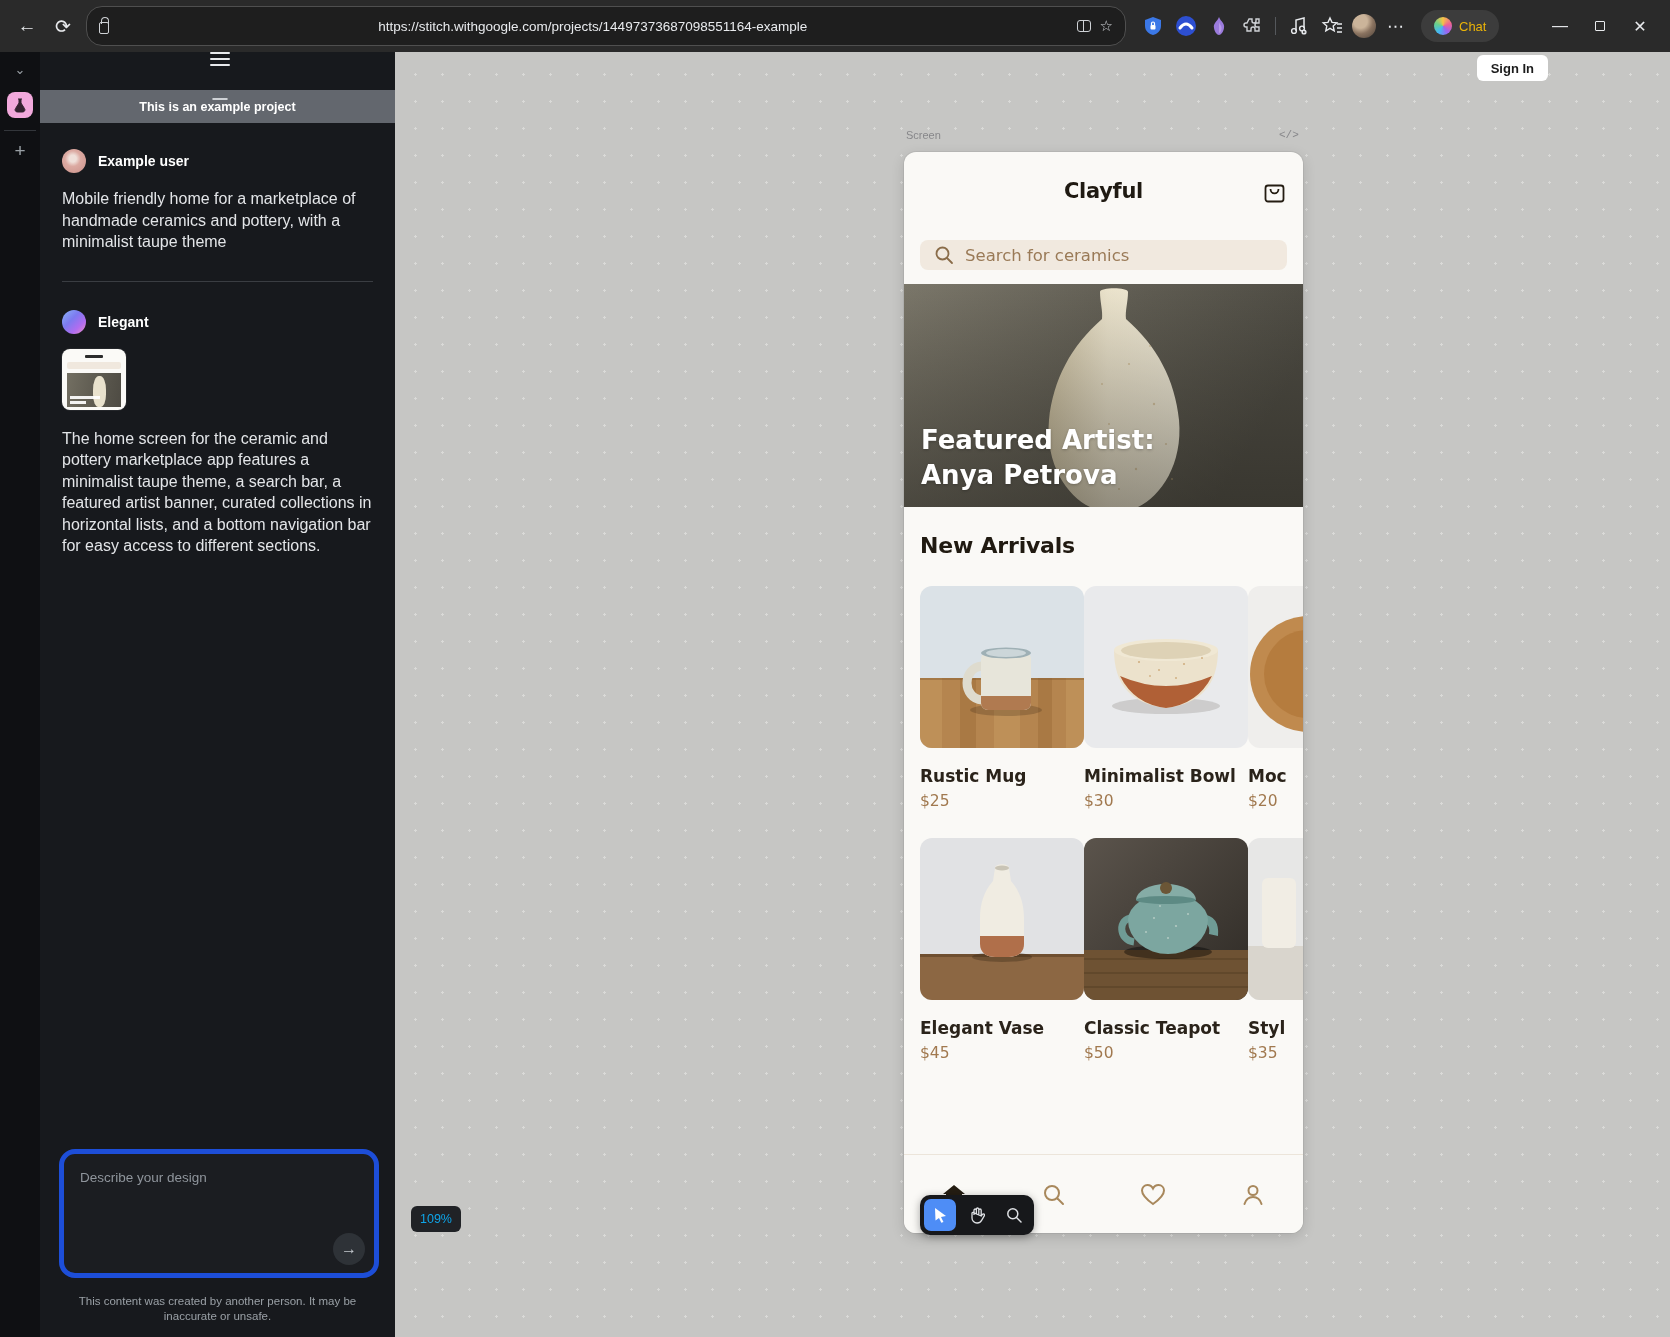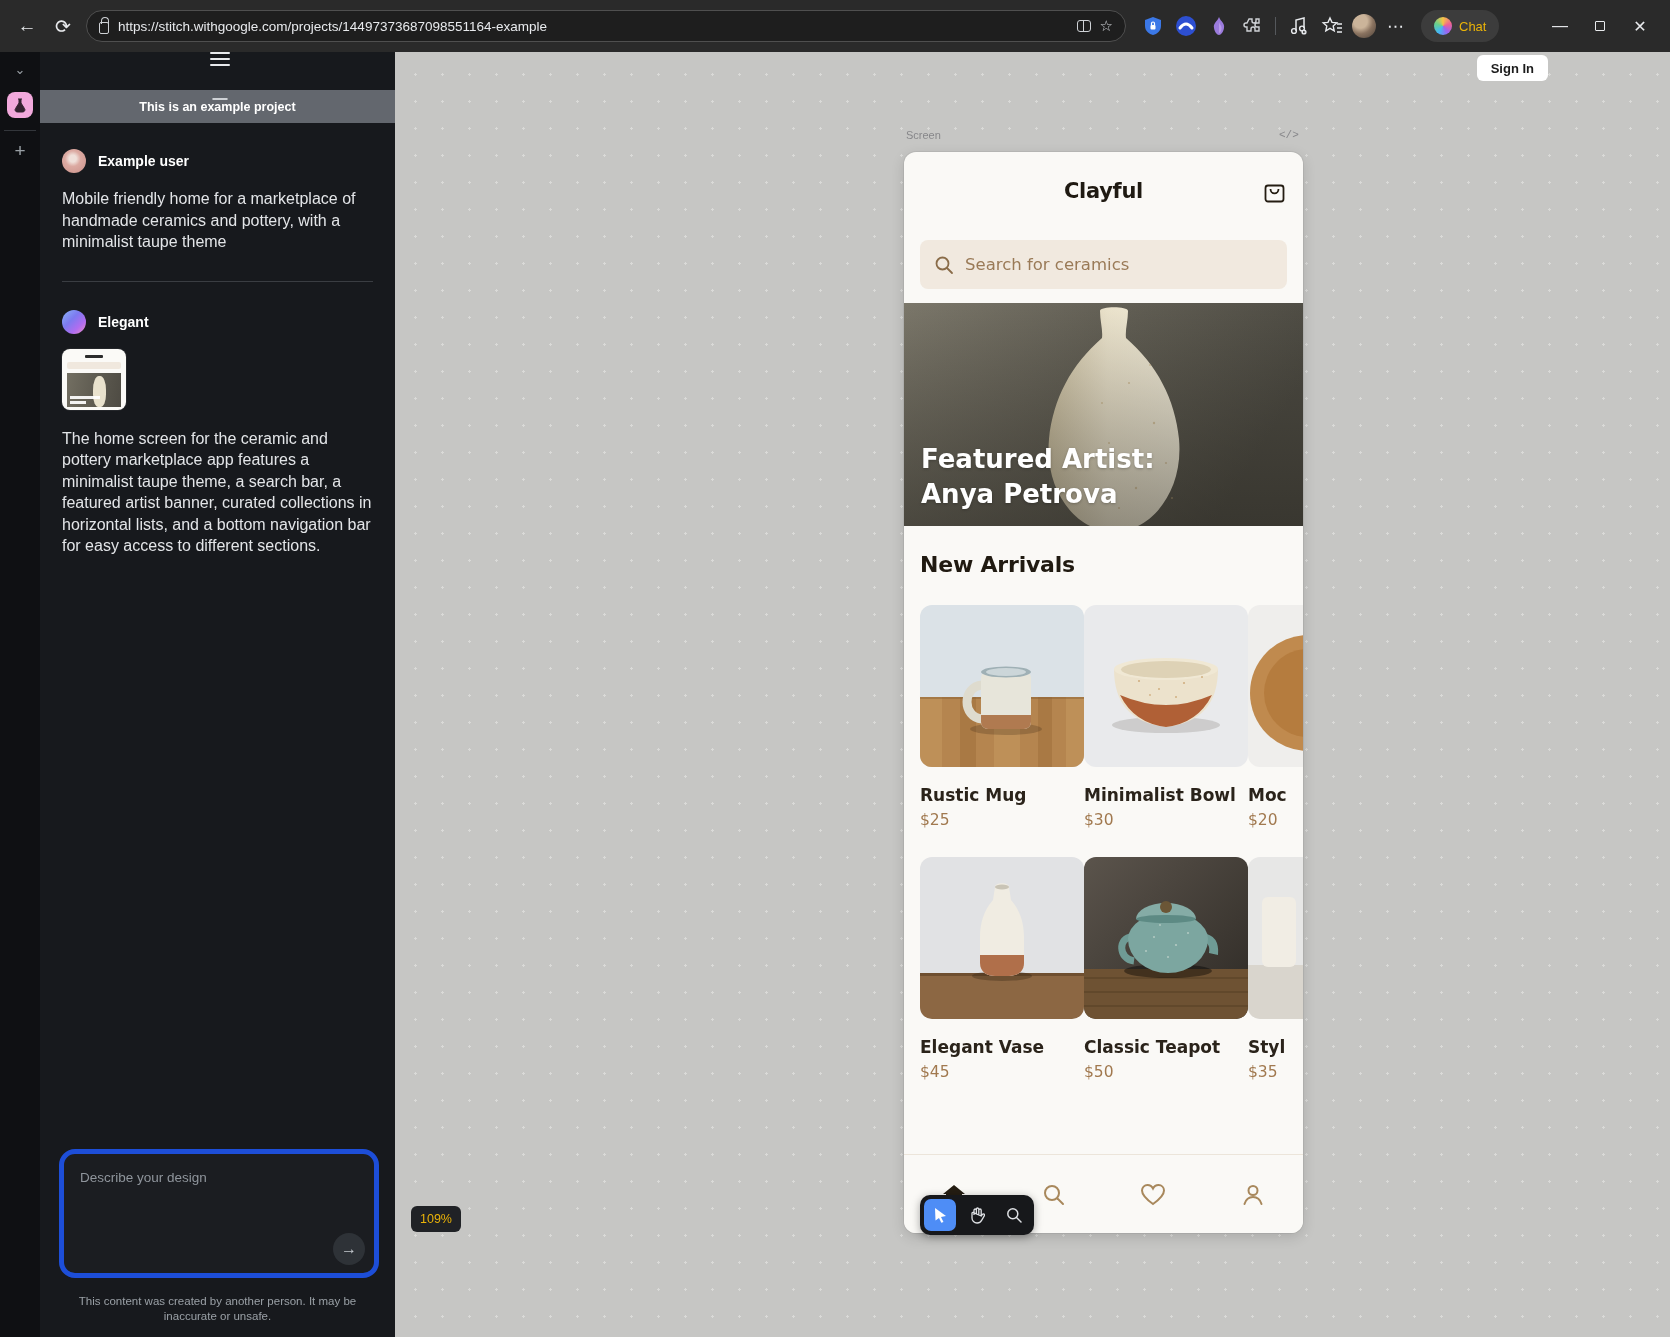--- a/index.html
+++ b/index.html
@@ -3,22 +3,22 @@
 <meta charset="utf-8">
 <style>
   * { box-sizing: border-box; margin: 0; padding: 0; }
   html,body { width:1670px; height:1337px; overflow:hidden; }
   body { font-family:"Liberation Sans", sans-serif; background:#c6c6c4; }
 
   
   .chrome { height:52px; background:#2a2a2a; display:flex; align-items:center; padding:0 10px; gap:2px; }
   .nav-btn { width:34px; height:34px; display:flex; align-items:center; justify-content:center;
              color:#e8eaed; font-size:19px; border-radius:50%; flex:0 0 auto; cursor:default; }
-  .url-pill { width:1040px; height:32px; margin-left:4px; background:#1e1e1e; border:1px solid #4f4f4f;
-              border-radius:16px; display:flex; align-items:center; padding:0 12px; gap:9px; flex:0 0 auto; }
+  .url-pill { width:1040px; height:40px; margin-left:4px; background:#1e1e1e; border:1px solid #4f4f4f;
+              border-radius:16px; display:flex; align-items:center; padding:0 12px; gap:9px; flex:0 0 auto;text-align:center; }
   .lock-ic { width:10px; height:12px; border:1.5px solid #cfd2d6; border-radius:2px; position:relative; margin-top:3px; }
   .lock-ic:before { content:""; position:absolute; left:1px; top:-6px; width:6px; height:6px;
                     border:1.5px solid #cfd2d6; border-bottom:none; border-radius:4px 4px 0 0; }
   .url-text { flex:1; color:#e8eaed; font-size:13.5px; white-space:nowrap; overflow:hidden; }
   .pill-ic { color:#cfd2d6; font-size:15px; display:flex; align-items:center; }
   .split-ic { width:14px; height:12px; border:1.5px solid #cfd2d6; border-radius:3px; position:relative; }
   .split-ic:before { content:""; position:absolute; left:5px; top:0; bottom:0; width:1.5px; background:#cfd2d6; }
   .ext-row { display:flex; align-items:center; gap:7px; margin-left:12px; }
   .ext { width:26px; height:26px; display:flex; align-items:center; justify-content:center; border-radius:6px; }
   .ext svg { display:block; }
@@ -88,32 +88,32 @@
   
   .canvas { flex:1; position:relative; background-color:#c6c6c4;
             background-image: radial-gradient(circle,#dadad8 1.1px, rgba(0,0,0,0) 1.3px);
             background-size:27px 27px; background-position:7px 9px; overflow:hidden; }
   .signin { position:absolute; top:3px; right:122px; height:26px; padding:0 14px; background:#ffffff;
             color:#1c1c1c; font-size:13px; font-weight:700; border:none; border-radius:6px;
             display:flex; align-items:center; }
   .screen-label { position:absolute; left:511px; top:77px; font-size:11px; color:#87878a; }
   .code-ic { position:absolute; left:884px; top:77px; font-size:11px; color:#87878a;
              font-family:"Liberation Mono",monospace; }
-  .zoom-badge { position:absolute; left:16px; top:1154px; background:#202226; color:#eab308;
+  .zoom-badge { position:absolute; left:16px; top:1154px; background:#202226; color:#0ea5e9;
                 font-size:12.5px; padding:6px 9px; border-radius:6px; }
 
   
   .screen { position:absolute; left:509px; top:100px; width:399px; height:1081px; background:#faf9f6;
             border-radius:12px; overflow:hidden;
             box-shadow:0 0 0 1px rgba(0,0,0,0.05), 0 4px 14px rgba(0,0,0,0.14); }
   .app-font { font-family:"DejaVu Sans",sans-serif; }
   .app-title { text-align:center; font-size:21px; font-weight:800; color:#1f1a12; margin-top:27px;
                letter-spacing:-0.3px; }
   .bag-ic { position:absolute; right:18px; top:28px; }
-  .search { margin:37px 16px 6px; height:49px; background:#f1e9df; border-radius:8px; display:flex;
+  .search { margin:37px 16px 6px; height:30px; background:#f1e9df; border-radius:8px; display:flex;
             align-items:center; gap:11px; padding:0 14px; }
   .search-text { color:#9a7a57; font-size:16.5px; }
   .hero { margin-top:14px; height:223px; position:relative; }
   .hero svg { position:absolute; inset:0; }
   .hero-title { position:absolute; left:17px; bottom:14px; width:312px; color:#ffffff; font-size:26px;
                 line-height:35px; font-weight:800; text-shadow:0 1px 3px rgba(0,0,0,0.25); }
   .sect-h { margin:26px 16px 0; font-size:22px; font-weight:800; color:#201a11; letter-spacing:-0.2px; }
   .row { display:flex; gap:0; margin:28px 16px 0 16px; width:383px; overflow:hidden; }
   .product { flex:0 0 164px; }
   .pimg { width:164px; height:162px; border-radius:12px; overflow:hidden; }

